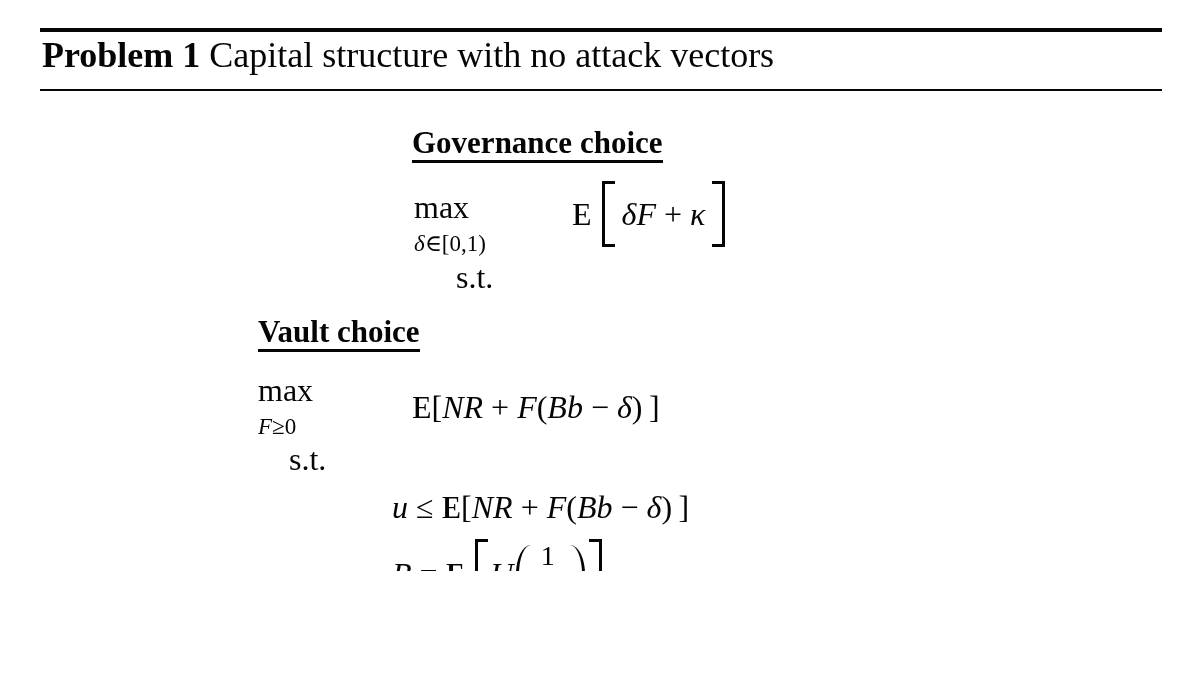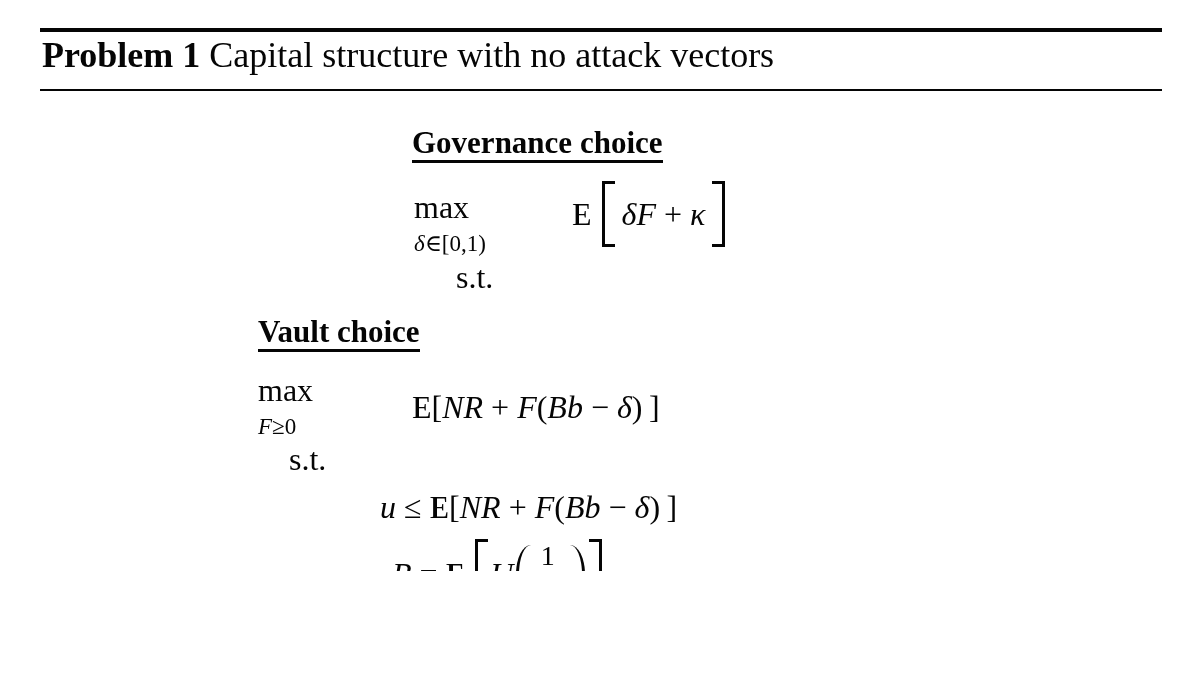--- a/index.html
+++ b/index.html
@@ -41,21 +41,21 @@
   .gov-max { left:414px; top:191px; width:104px; }
   .v-max   { left:258px; top:374px; width:80px;  }
 
   .gov-obj { left:572px; top:181px; height:66px; }
   .gov-st  { left:456px; top:259px; }
   .gov-c1  { left:567px; top:256px; }
 
   .v-obj { left:412px; top:374px;margin-top:15px; }
   .v-st  { left:289px; top:441px; }
   .v-c1  { left:394px; top:439px; }
-  .v-c2  { left:380px; top:489px; }
+  .v-c2  { left:392px; top:489px; }
   .v-c3  { left:392px; top:539px; height:70px; }
 
   .gap10 { display:inline-block; width:10px; }
   .pad4  { padding:0 5px;text-align:center; }
 
   .tbr { align-self:stretch; width:10px; flex:none; }
   .tbr-l { border-left:3px solid #050505; border-top:3px solid #050505; border-bottom:3px solid #050505; margin-right:2px; }
   .tbr-r { border-right:3px solid #050505; border-top:3px solid #050505; border-bottom:3px solid #050505; margin-left:2px; }
 
   .tpar { align-self:center; width:12px; height:58px; flex:none; }

